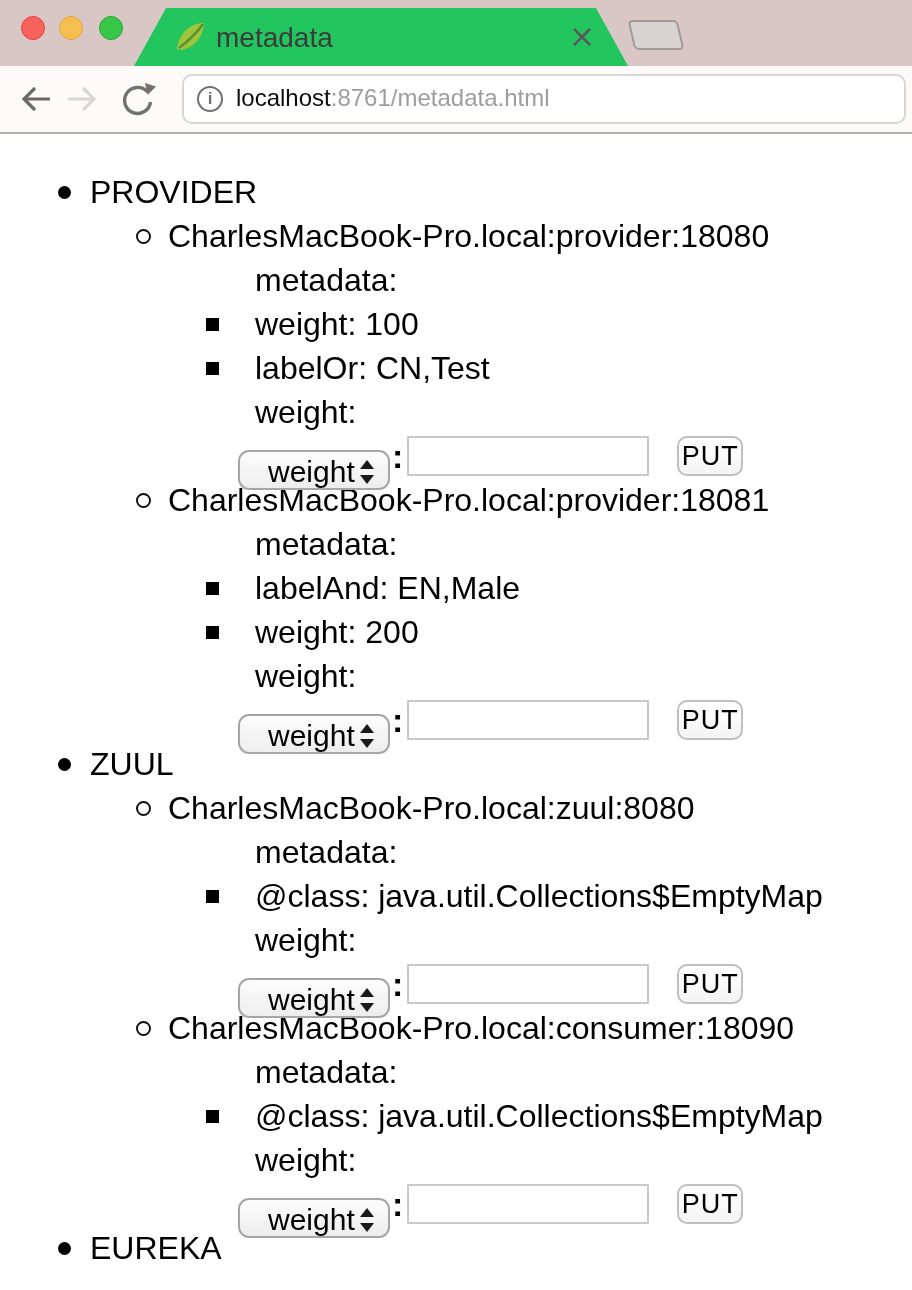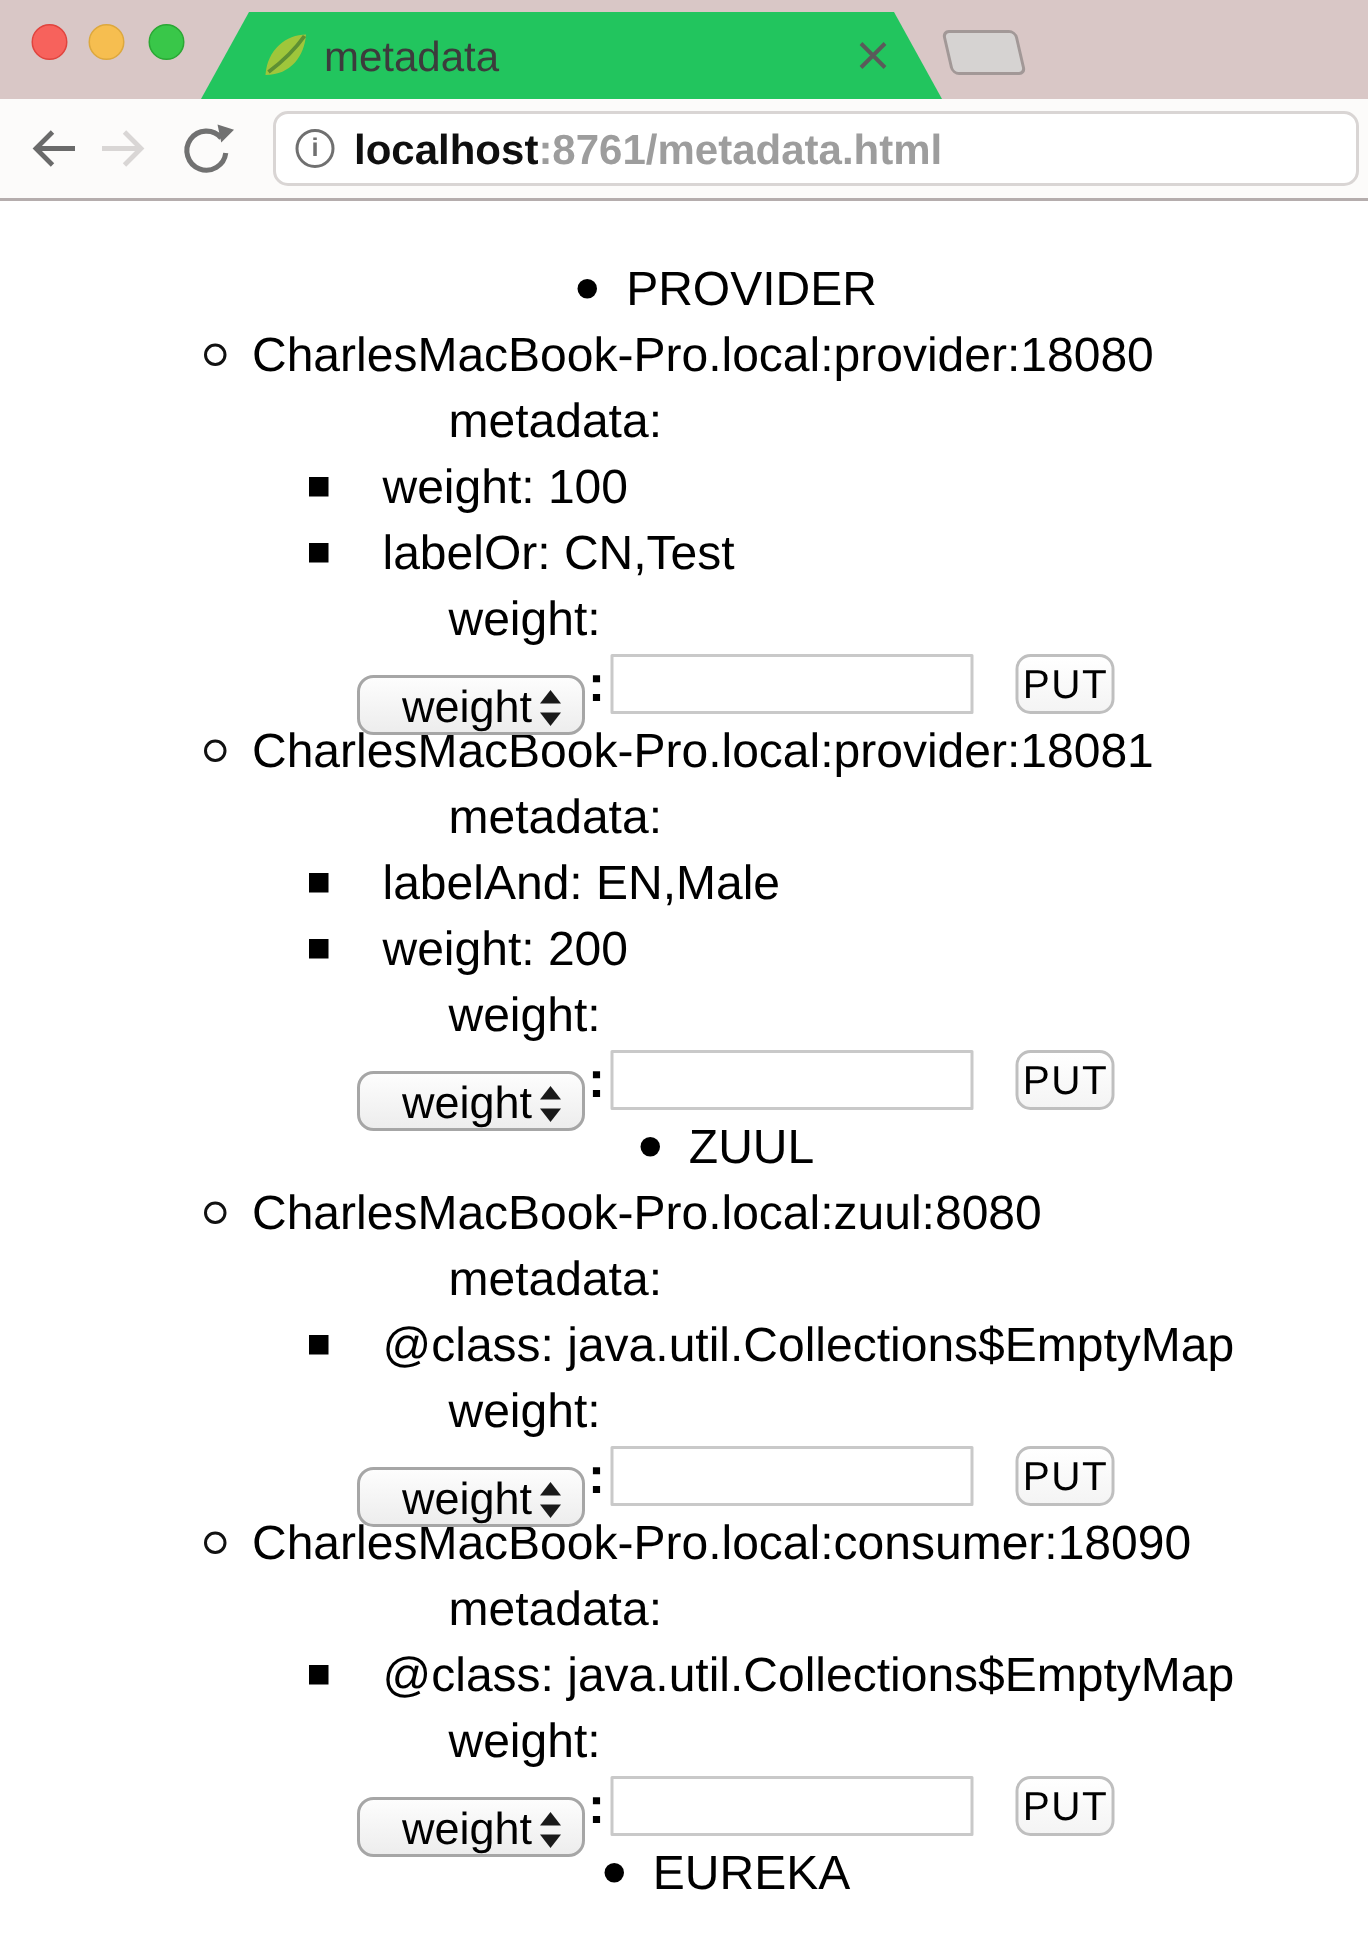--- a/index.html
+++ b/index.html
@@ -23,34 +23,34 @@
   .newtab{position:absolute;left:631px;top:20px;width:50px;height:30px;background:#d6d3d2;
           border:2px solid #a29897;border-radius:5px;transform:skewX(13deg);box-sizing:border-box;}
   .toolbar{position:relative;height:66px;background:#fcfbfa;border-bottom:2px solid #b5adad;}
   .nav-ic{position:absolute;top:16px;}
   .back{left:18px;} .fwd{left:64px;} .reload{left:118px;}
   .urlbox{position:absolute;left:182px;top:8px;width:724px;height:50px;box-sizing:border-box;
           background:#ffffff;border:2px solid #d9d5d4;border-radius:10px;}
   .info-ic{position:absolute;left:13px;top:10px;width:26px;height:26px;box-sizing:border-box;
            border:2.5px solid #707070;border-radius:50%;color:#707070;font-size:17px;
            text-align:center;line-height:21px;font-weight:bold;}
-  .urltext{position:absolute;left:52px;top:8px;font-size:28px;white-space:nowrap;font-weight:bold;}
+  .urltext{position:absolute;left:52px;top:8px;font-size:24px;white-space:nowrap;}
   .url-host{color:#0f0f0f;}
   .url-path{color:#9d9d9d;}
   
   main{position:relative;height:1156px;overflow:hidden;padding-top:36px;box-sizing:border-box;}
   .row{display:flex;align-items:center;height:44px;font-size:32px;color:#000;white-space:nowrap;}
   .bul{flex:0 0 auto;}
   .disc{width:13px;height:13px;border-radius:50%;background:#000;margin-right:19px;}
   .circ{width:15px;height:15px;border-radius:50%;border:2.5px solid #111;box-sizing:border-box;margin-right:17px;}
   .sq{width:13px;height:13px;background:#000;margin-right:36px;}
-  .l1{padding-left:58px;justify-content:center;}
+  .l1{padding-left:58px;}
   .l2{padding-left:136px;}
   .l3{padding-left:206px;}
-  .plain{padding-left:255px;margin-left:44px;}
+  .plain{padding-left:255px;}
   .formrow{padding-left:238px;}
   .sel{position:relative;display:inline-block;width:152px;height:40px;box-sizing:border-box;
        border:2px solid #a6a6a6;border-radius:11px;background:linear-gradient(#fdfdfd,#ededed);
        cursor:pointer;margin-top:28px;}
   .sel-txt{position:absolute;left:28px;top:3px;font-size:30px;color:#000;}
   .sel-arr{position:absolute;right:12px;top:7px;}
   .colon{font-size:34px;font-weight:700;margin:0 2px 0 2px;}
   .vinput{width:242px;height:40px;box-sizing:border-box;border:2px solid #c9c9c9;border-radius:1px;
           margin-left:2px;background:#fff;font-size:28px;padding:0 8px;outline:none;
           font-family:"Liberation Sans",sans-serif;}

